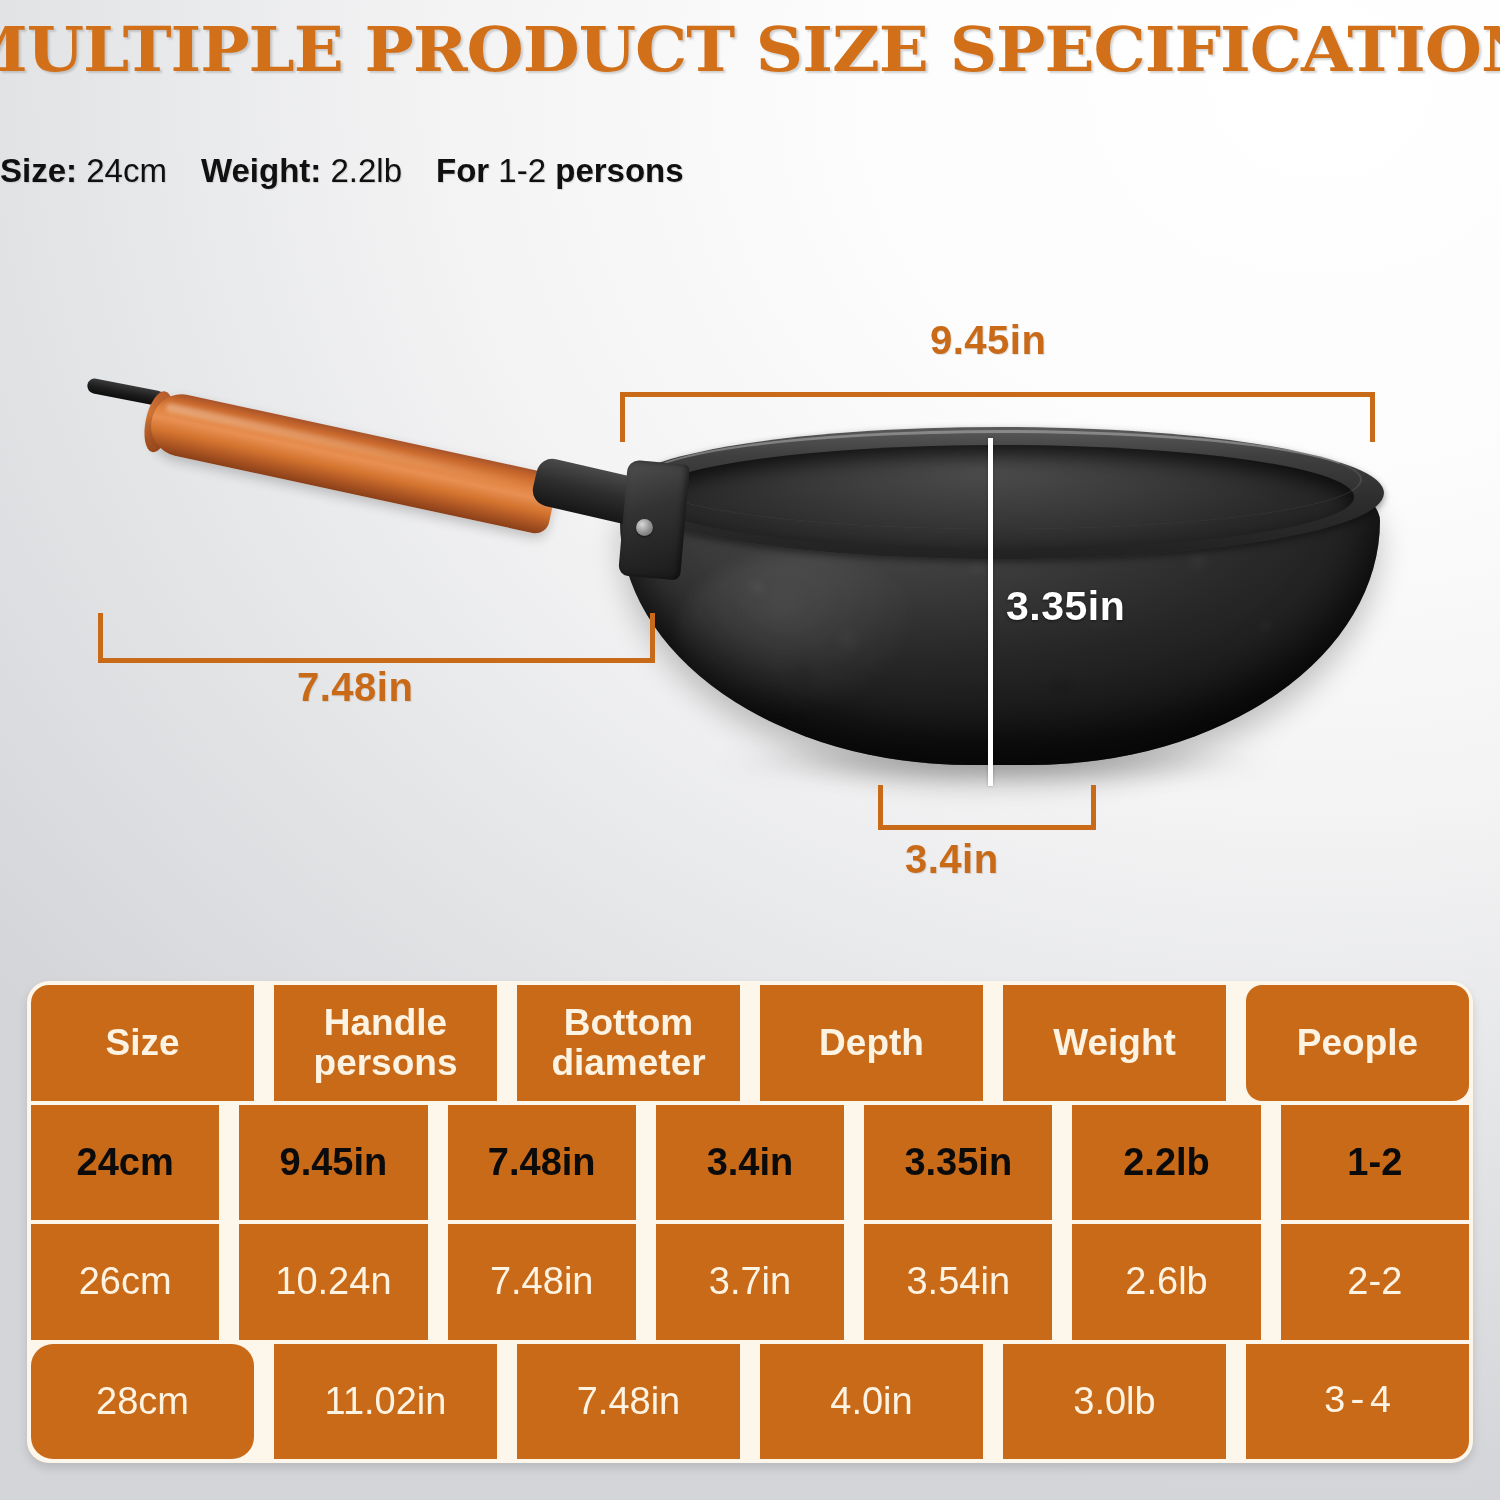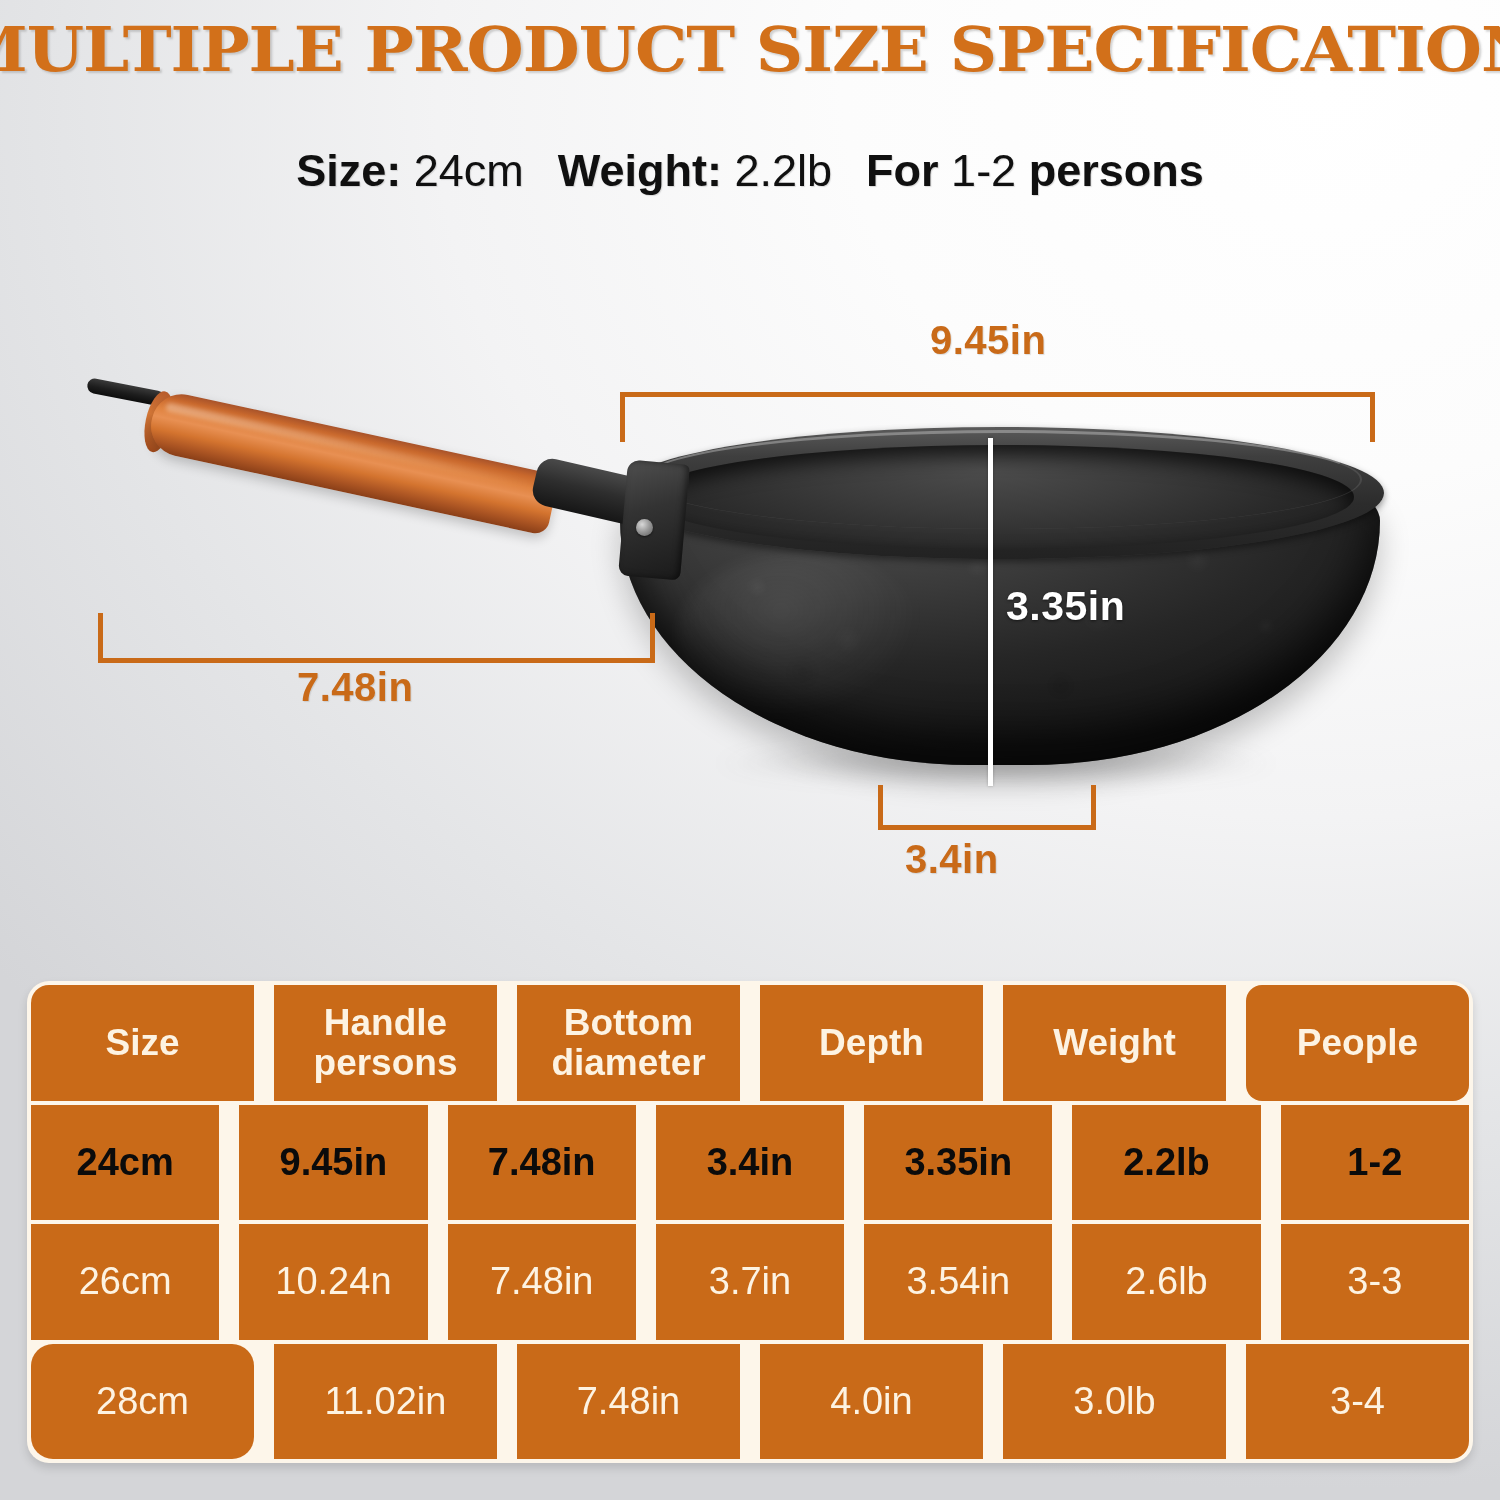--- a/index.html
+++ b/index.html
@@ -39,22 +39,21 @@
     text-shadow: 2px 2px 2px rgba(120,120,120,0.32);
     white-space: nowrap;
   }
 
   
   #subtitle {
     position: absolute;
     top: 143px;
     left: 0;
     width: 1500px;
-    text-align: center;
-    font-size: 45px;
+    font-size: 33px;
     line-height: 56px;
     color: #101010;
     white-space: nowrap;
     text-shadow: 1px 1px 1px rgba(140,140,140,0.30);
   }
   #subtitle .lbl { font-weight: bold; }
   #subtitle .val { font-weight: 400; }
   #subtitle .gap { display: inline-block; width: 34px; }
 
   
@@ -334,21 +333,21 @@
     justify-content: center;
     text-align: center;
     line-height: 1.08;
     box-sizing: border-box;
     padding: 2px 4px;
   }
   
   .trow:first-child .tcell:first-child { border-top-left-radius: 18px; }
   .trow:first-child .tcell:last-child  { border-top-right-radius: 18px; border-radius: 16px; }
   .trow:last-child  .tcell:first-child { border-bottom-left-radius: 18px; border-radius: 22px; }
-  .trow:last-child  .tcell:last-child  { border-bottom-right-radius: 18px; }
+  .trow:last-child  .tcell:last-child  { border-bottom-right-radius: 18px; font-family: Liberation Mono, monospace; }
 
   .trow.head .tcell {
     color: #fdf3e2;
     font-weight: bold;
     font-size: 37px;
   }
   .trow.r1 .tcell {
     color: #0b0b0b;
     font-weight: bold;
     font-size: 38px;
@@ -425,21 +424,21 @@
       <div class="tcell">1-2</div>
     </div>
 
     <div class="trow r2">
       <div class="tcell">26cm</div>
       <div class="tcell">10.24n</div>
       <div class="tcell">7.48in</div>
       <div class="tcell">3.7in</div>
       <div class="tcell">3.54in</div>
       <div class="tcell">2.6lb</div>
-      <div class="tcell">3-3</div>
+      <div class="tcell">2-2</div>
     </div>
 
     <div class="trow r3">
       <div class="tcell">28cm</div>
       <div class="tcell">11.02in</div>
       <div class="tcell">7.48in</div>
       <div class="tcell">4.0in</div>
       <div class="tcell">3.0lb</div>
       <div class="tcell">3-4</div>
     </div>

